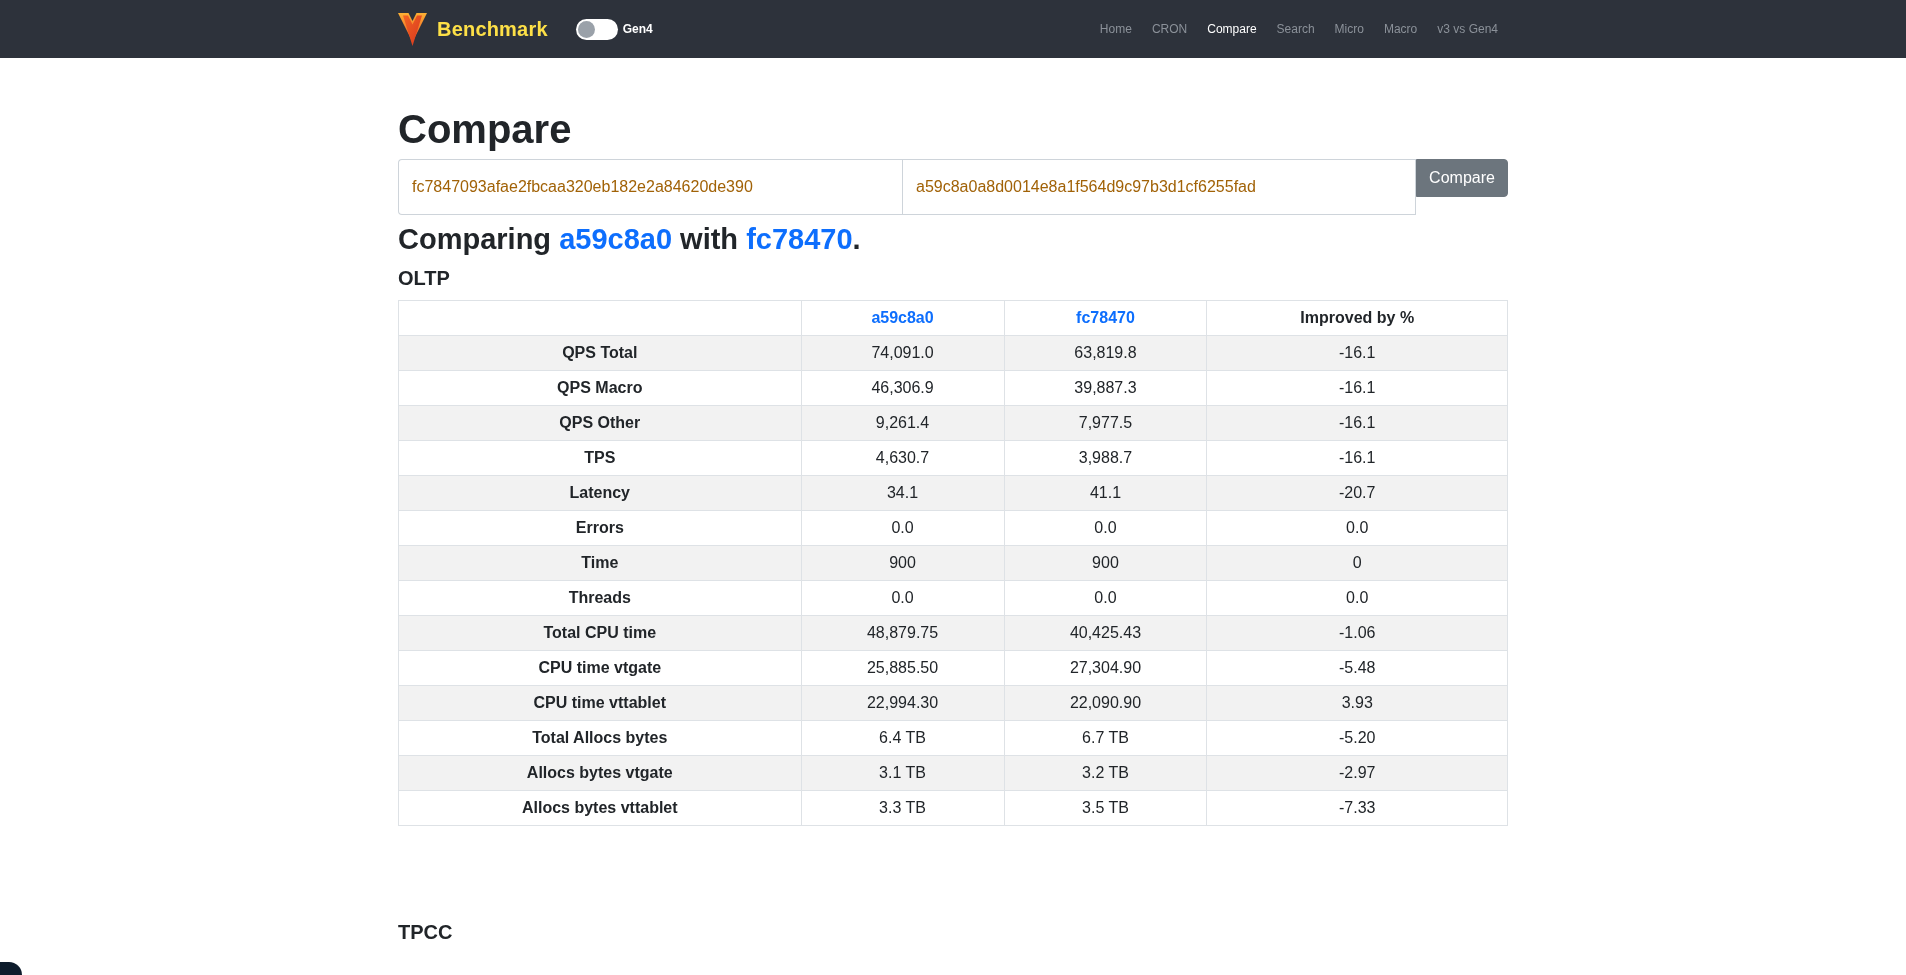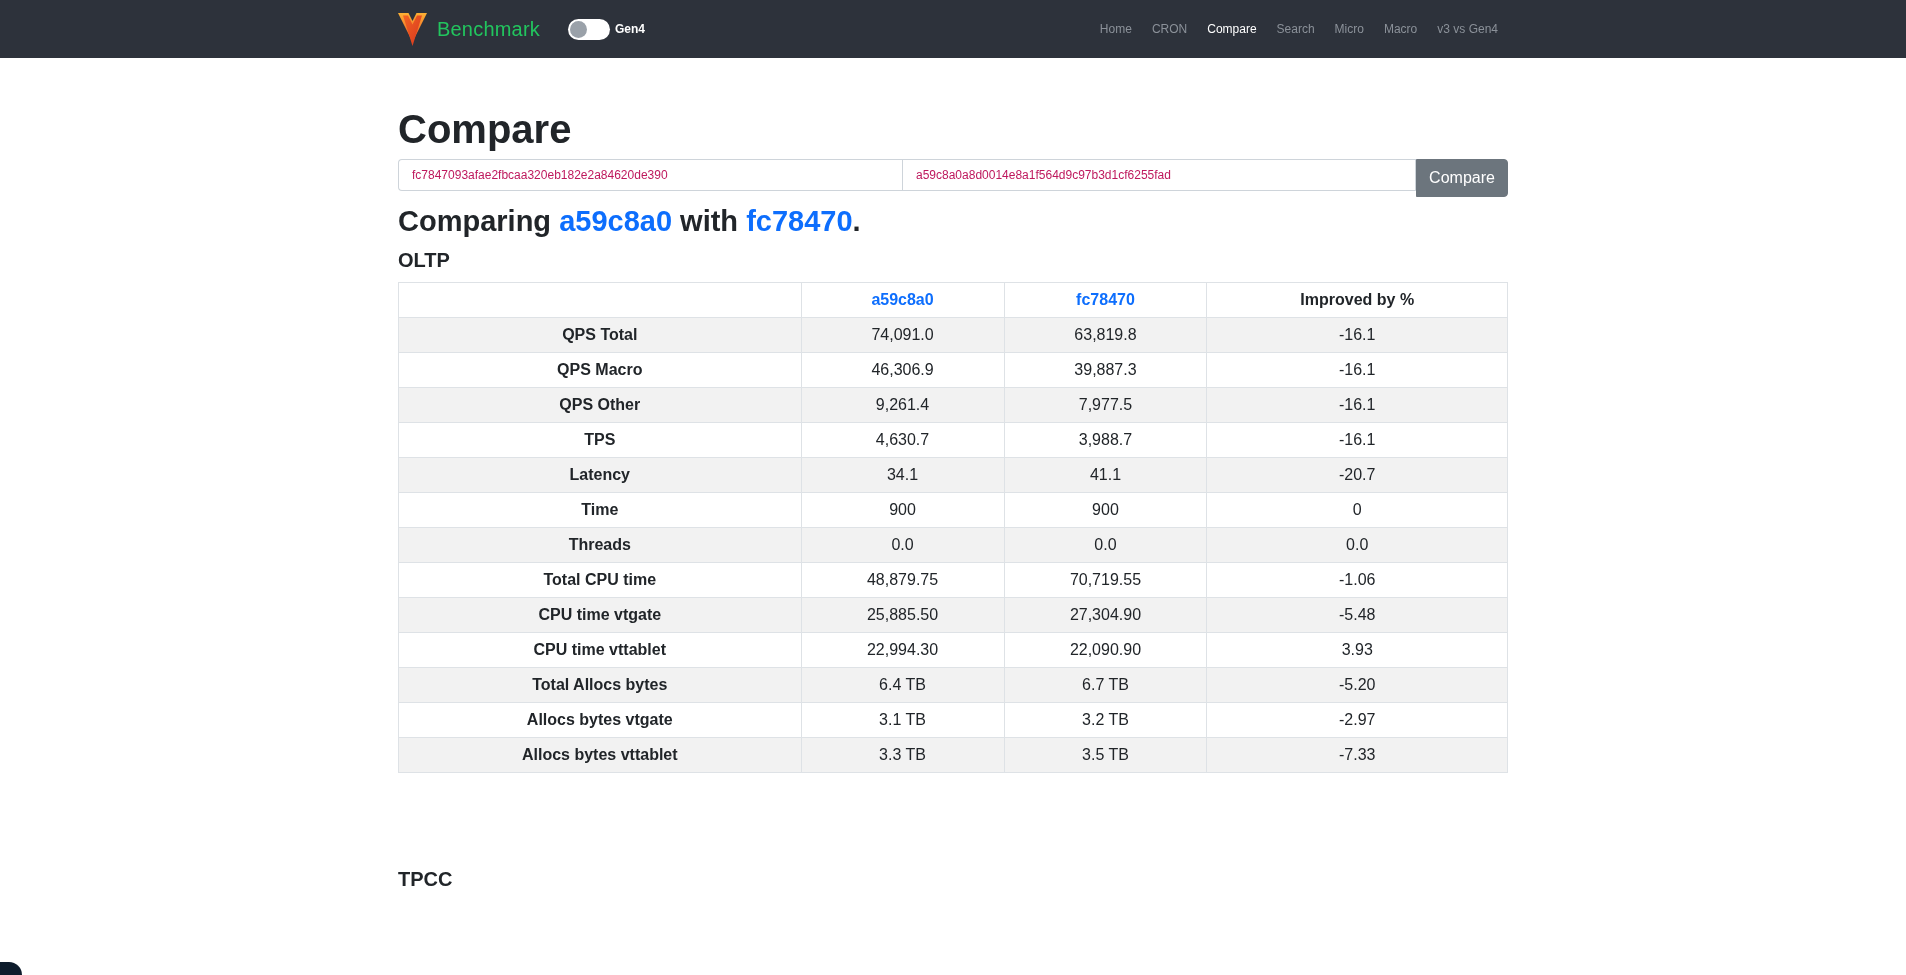--- a/index.html
+++ b/index.html
@@ -4,36 +4,36 @@
 <style>
   * { margin:0; padding:0; box-sizing:border-box; }
   html,body { width:1906px; height:975px; overflow:hidden; background:#fff;
     font-family:"Liberation Sans", sans-serif; color:#212529; }
 
   
   .navbar { height:58px; background:#2d323b; display:flex; align-items:center; }
   .nav-inner { width:1110px; margin:0 auto; display:flex; align-items:center; }
   .brand { display:flex; align-items:center; cursor:pointer; }
   .brand-logo { width:29px; height:35px; display:block; }
-  .brand-text { color:#22c55e; font-size:20px; font-weight:400; margin-left:10px; letter-spacing:.2px; }
+  .brand-text { color:#fde047; font-size:20px; font-weight:700; margin-left:10px; letter-spacing:.2px; }
   .switch-wrap { display:flex; align-items:center; margin-left:28px; }
   .switch { width:42px; height:21px; background:#ffffff; border-radius:11px; position:relative; cursor:pointer; }
   .switch .knob { position:absolute; left:2px; top:2px; width:17px; height:17px; border-radius:50%; background:#9aa1a9; }
   .switch-label { color:#ffffff; font-size:12px; font-weight:600; margin-left:5px; }
   .nav-links { margin-left:auto; display:flex; align-items:center; }
   .nav-link { color:#8b9199; font-size:12px; padding:8px 10px; cursor:pointer; text-decoration:none; }
   .nav-link.active { color:#ffffff; }
 
   
   .container { width:1110px; margin:0 auto; }
   .page-title { font-size:40px; font-weight:600; margin-top:47px; line-height:1.2; color:#212529; }
 
   .input-group { display:flex; margin-top:6px; width:100%; }
-  .hash-input { height:32px; border:1px solid #ced4da; background:#fff; color:#be185d;
-    font-size:12px; padding:0 13px; outline:none; font-family:"Liberation Sans", sans-serif; }
+  .hash-input { height:56px; border:1px solid #ced4da; background:#fff; color:#a16207;
+    font-size:16px; padding:0 13px; outline:none; font-family:"Liberation Sans", sans-serif; }
   .hash-input.left { flex:0 0 504px; border-radius:4px 0 0 4px; border-right:none; }
   .hash-input.right { flex:1 1 auto; border-radius:0; }
   .compare-btn { width:92px; height:38px; background:#6c757d; color:#fff; border:1px solid #6c757d;
     border-radius:0 4px 4px 0; font-size:16px; cursor:pointer; font-family:"Liberation Sans", sans-serif; }
 
   .comparing { margin-top:8px; font-size:29px; font-weight:600; color:#212529; }
   .comparing a { color:#0d6efd; text-decoration:none; cursor:pointer; }
 
   .section-title { margin-top:11px; font-size:20px; font-weight:600; color:#212529; }
 
@@ -145,35 +145,41 @@
           <td>3,988.7</td>
           <td>-16.1</td>
         </tr>
         <tr>
           <td class="rowlabel">Latency</td>
           <td>34.1</td>
           <td>41.1</td>
           <td>-20.7</td>
         </tr>
         <tr>
+          <td class="rowlabel">Errors</td>
+          <td>0.0</td>
+          <td>0.0</td>
+          <td>0.0</td>
+        </tr>
+        <tr>
           <td class="rowlabel">Time</td>
           <td>900</td>
           <td>900</td>
           <td>0</td>
         </tr>
         <tr>
           <td class="rowlabel">Threads</td>
           <td>0.0</td>
           <td>0.0</td>
           <td>0.0</td>
         </tr>
         <tr>
           <td class="rowlabel">Total CPU time</td>
           <td>48,879.75</td>
-          <td>70,719.55</td>
+          <td>40,425.43</td>
           <td>-1.06</td>
         </tr>
         <tr>
           <td class="rowlabel">CPU time vtgate</td>
           <td>25,885.50</td>
           <td>27,304.90</td>
           <td>-5.48</td>
         </tr>
         <tr>
           <td class="rowlabel">CPU time vttablet</td>

